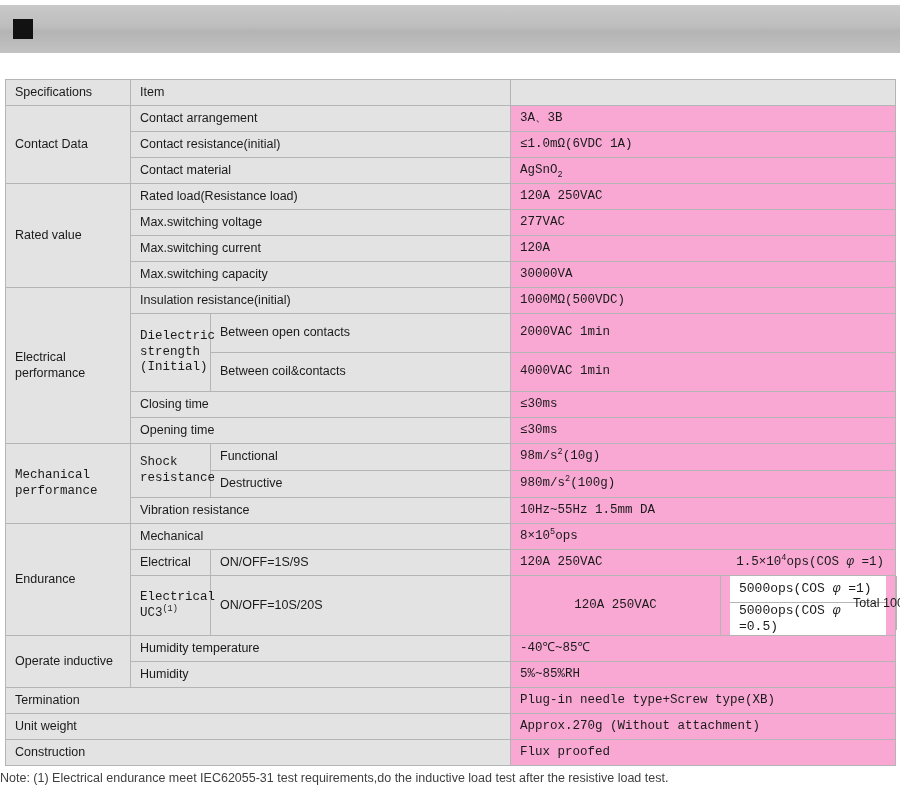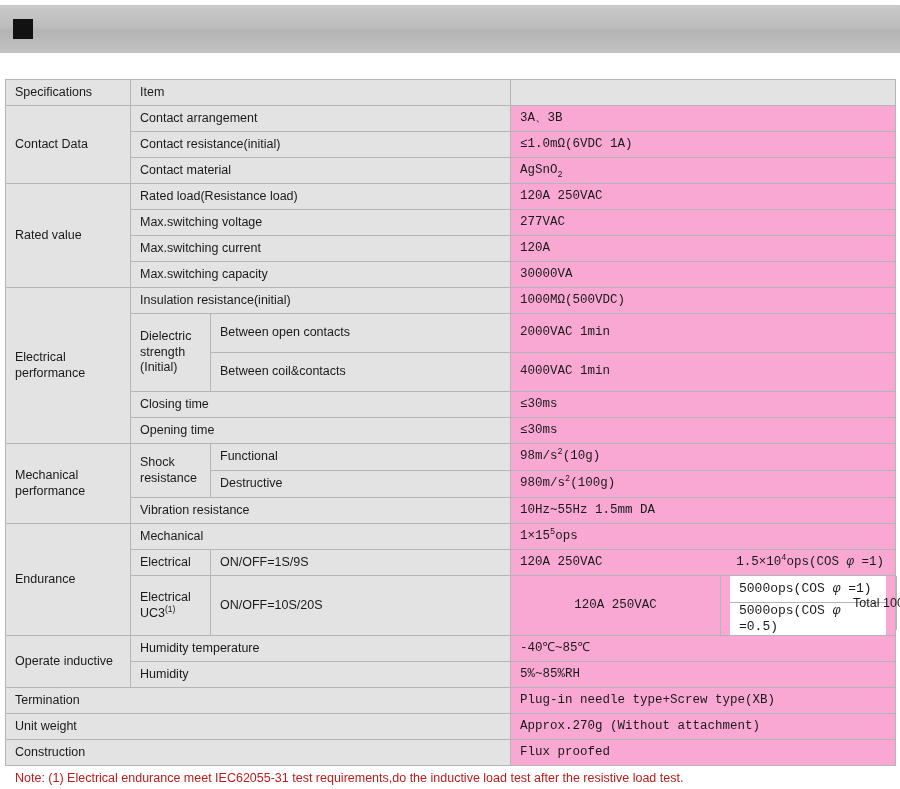--- a/index.html
+++ b/index.html
@@ -79,20 +79,21 @@
     height: 24px;
   }
   .tall {
     height: 27px;
   }
   .center {
     text-align: center;
   }
   .cell-multiline {
     line-height: 1.55;
+    font-family: Liberation Mono, monospace;
   }
   sup {
     font-size: 8.5px;
     vertical-align: super;
     line-height: 0;
   }
   sub {
     font-size: 8.5px;
     vertical-align: sub;
     line-height: 0;
@@ -119,24 +120,24 @@
     box-sizing: border-box;
     background: #fff;
   }
   td.nopad {
     padding: 0;
   }
 
   
   .footnote {
     position: absolute;
-    left: 15px;
+    left: 0;
     top: 771px;
     font-size: 12.5px;
-    color: #b91c1c;
+    color: #404040;
     white-space: nowrap;
   }
 </style>
 </head>
 <body>
 
 <div class="page">
 
   <div class="header">
     <div class="header-square"></div>
@@ -228,21 +229,21 @@
         <td class="white tall" colspan="2"><span>980m/s</span><sup>2</sup><span>(100g)</span></td>
       </tr>
       <tr>
         <td class="grey tall" colspan="3">Vibration resistance</td>
         <td class="white tall" colspan="2">10Hz~55Hz 1.5mm DA</td>
       </tr>
 
       <tr>
         <td class="grey" rowspan="3">Endurance</td>
         <td class="grey tall" colspan="3">Mechanical</td>
-        <td class="white tall" colspan="2"><span>1×15</span><sup>5</sup><span>ops</span></td>
+        <td class="white tall" colspan="2"><span>8×10</span><sup>5</sup><span>ops</span></td>
       </tr>
       <tr>
         <td class="grey tall">Electrical</td>
         <td class="grey tall" colspan="2">ON/OFF=1S/9S</td>
         <td class="white tall" colspan="2">
           <span>120A   250VAC</span>
           <span class="right-note"><span>1.5×10</span><sup>4</sup><span>ops(COS </span><span class="ital">φ</span><span> =1)</span></span>
         </td>
       </tr>
       <tr>

